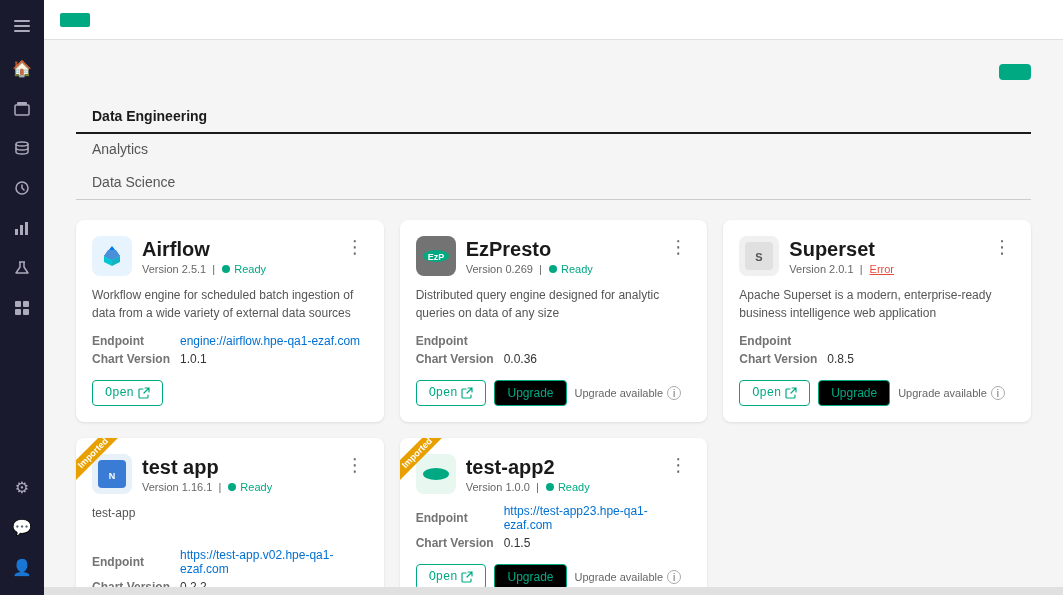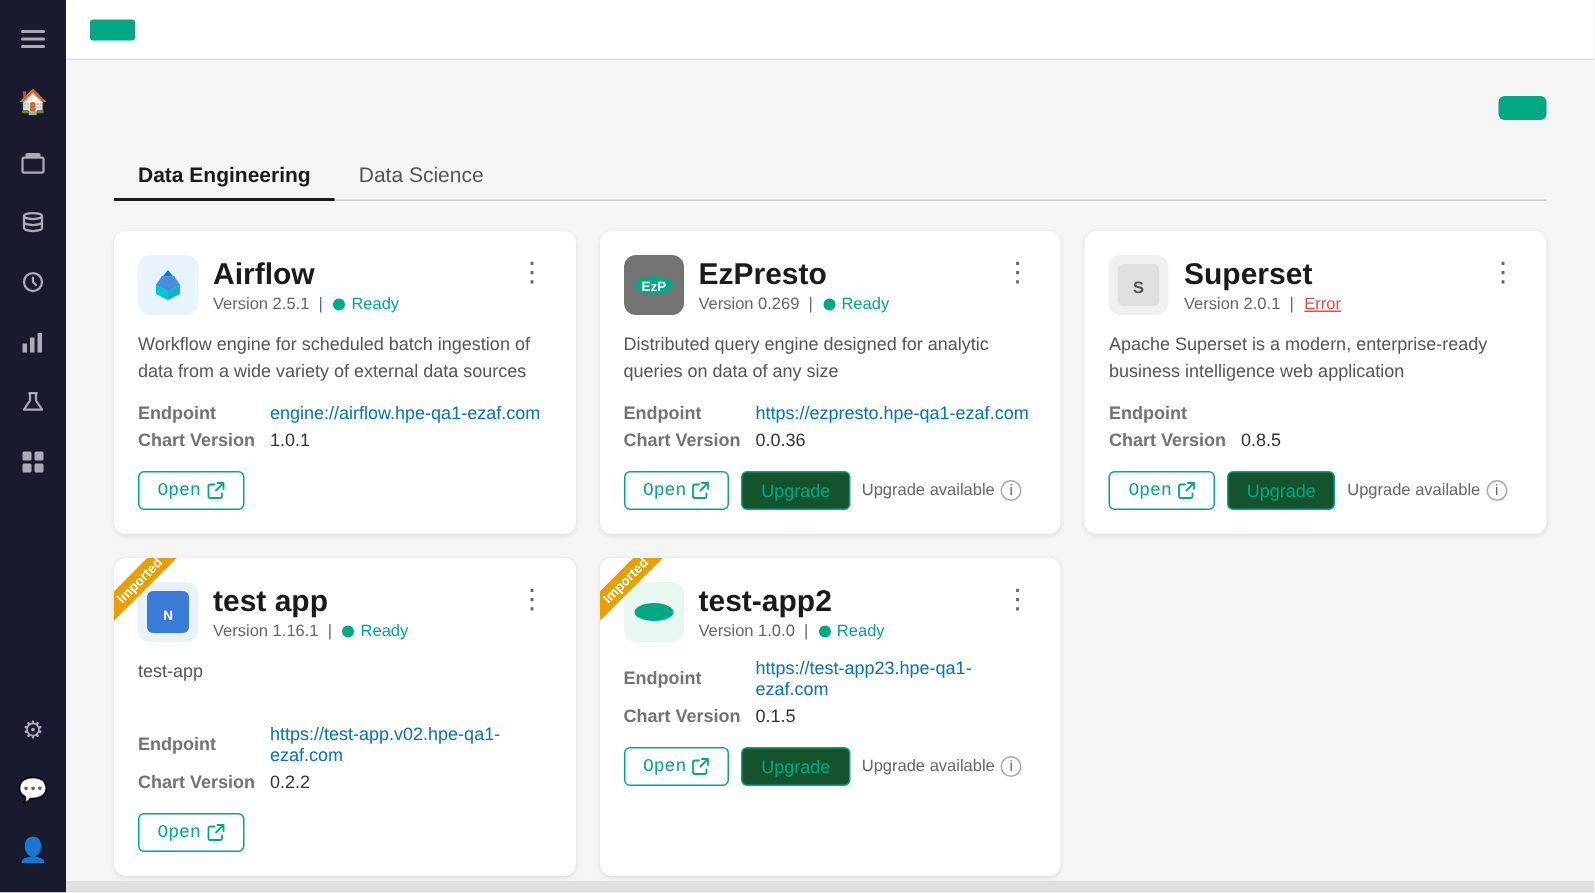--- a/index.html
+++ b/index.html
@@ -126,20 +126,21 @@
       font-size: 13px;
       font-weight: 600;
       cursor: pointer;
     }
 
     
     .tabs {
       display: flex;
       border-bottom: 1px solid #ccc;
       margin-bottom: 20px;
+      flex-direction: column;
     }
     .tab {
       padding: 8px 16px;
       font-size: 14px;
       cursor: pointer;
       color: #555;
       border-bottom: 2px solid transparent;
       margin-bottom: -1px;
     }
     .tab.active {
@@ -254,21 +255,21 @@
       font-size: 12px;
       cursor: pointer;
       display: flex;
       align-items: center;
       gap: 4px;
       font-family: Liberation Mono, monospace;
     }
     .btn-upgrade {
       border: 1px solid #01a982;
       color: #01a982;
-      background: #14532d;
+      background: #000000;
       padding: 5px 12px;
       border-radius: 4px;
       font-size: 12px;
       cursor: pointer;
     }
     .upgrade-available {
       font-size: 11px;
       color: #666;
       display: flex;
       align-items: center;
@@ -386,20 +387,21 @@
 
   <div class="content">
 
     <div class="page-header">
       <h1 class="page-title"></h1>
       <button class="import-btn"></button>
     </div>
 
     <div class="tabs">
       <div class="tab active">Data Engineering</div>
+      <div class="tab">Analytics</div>
       <div class="tab">Data Science</div>
     </div>
 
     <div class="cards-grid" id="cards-container">
     <div class="card">
 
     <div class="card-header">
       <div class="card-header-left">
         <div class="app-icon airflow">
                 <svg width="28" height="28" viewBox="0 0 28 28">
@@ -458,21 +460,20 @@
       <span class="status-text ready">Ready</span>
     </div>
         </div>
       </div>
       <div class="three-dot">⋮</div>
     </div>
     <div class="card-desc">Distributed query engine designed for analytic queries on data of any size</div>
     <div class="card-meta">
       <div class="meta-row">
         <span class="meta-label">Endpoint</span>
-        <a href="#" class="meta-value">https://ezpresto.hpe-qa1-ezaf.com</a>
       </div>
       <div class="meta-row">
         <span class="meta-label">Chart Version</span>
         <span class="meta-value plain">0.0.36</span>
       </div>
     </div>
     <div class="card-actions">
       <button class="btn-open">
       <span>Open</span>
       <svg width="12" height="12" viewBox="0 0 12 12">

